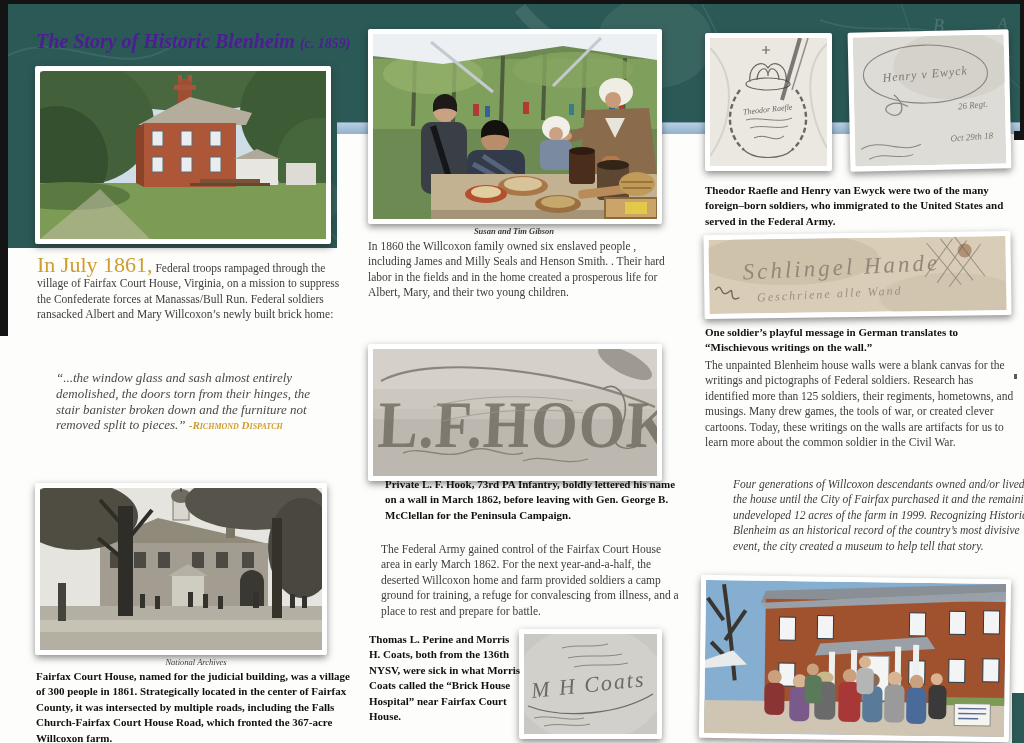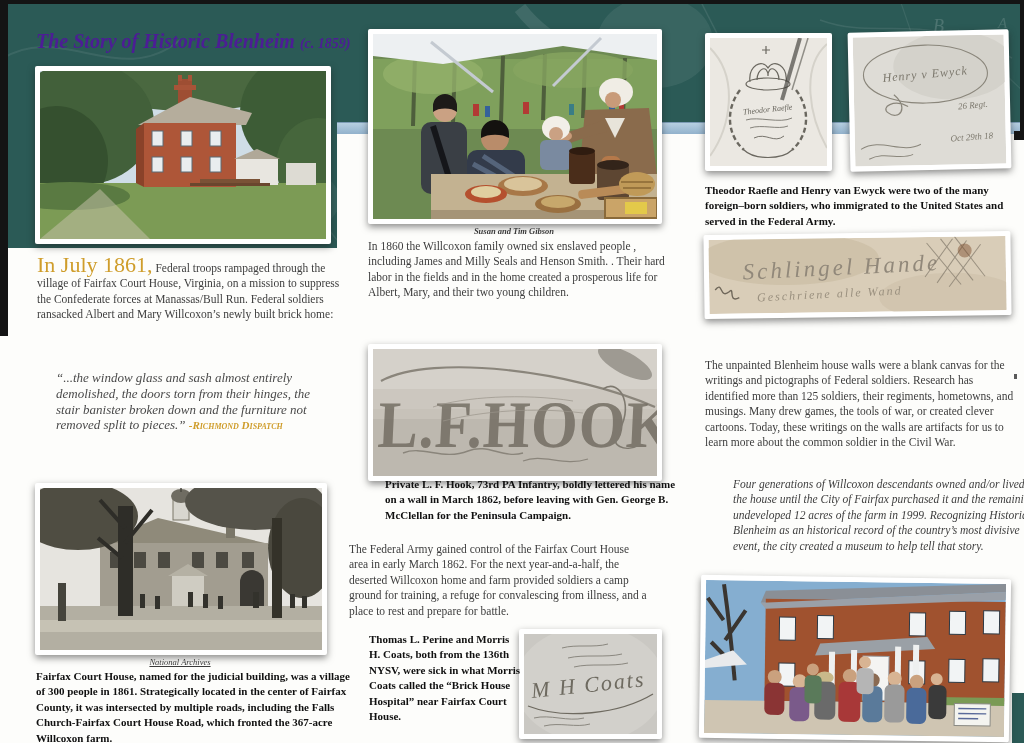--- a/index.html
+++ b/index.html
@@ -151,21 +151,21 @@
           <rect x="115" y="108" width="5" height="13"></rect>
         <rect x="148" y="104" width="5" height="15"></rect>
           <rect x="163" y="106" width="5" height="14"></rect>
         <rect x="178" y="108" width="5" height="13"></rect>
           <rect x="213" y="104" width="6" height="16"></rect>
         <rect x="250" y="106" width="5" height="14"></rect>
           <rect x="262" y="108" width="5" height="12"></rect>
       </g>
     </svg>
   </div>
-  <p class="credit abs" style="left:35px;top:657px;width:290px;text-decoration:underline;">National Archives</p>
+  <p class="credit abs" style="left:51px;top:657px;width:290px;">National Archives</p>
 
   <p class="bold-cap abs" style="left:36px;top:669px;width:314px;">Fairfax Court House, named for the judicial building, was a village of 300 people in 1861.  Strategically located in the center of Fairfax County, it was intersected by multiple roads, including the Falls Church-Fairfax Court House Road, which fronted the 367-acre Willcoxon farm.</p>
 
   <div class="photo" style="left:368px;top:29px;">
     <svg width="284" height="185" viewBox="0 0 284 185">
       <rect width="284" height="185" fill="#6d8a52"></rect>
       <rect y="25" width="284" height="70" fill="#7fa05c"></rect>
       <g stroke="#4e5e3c" stroke-width="4">
         <line x1="42" y1="22" x2="40" y2="92"></line>
           <line x1="82" y1="20" x2="80" y2="90"></line>
@@ -241,21 +241,21 @@
       <text transform="translate(4,98) scale(0.94,1.04) skewX(-3)" font-size="64" font-weight="bold" fill="#6d675c" opacity=".78" letter-spacing="1" font-family="Liberation Serif,serif">L.F.HOOK</text>
       <path d="M60,58 C90,48 150,44 200,52 M70,72 C110,62 160,58 210,64" stroke="#9a948a" stroke-width="1" fill="none" opacity=".7"></path>
       <path d="M30,104 C50,96 70,112 95,102 C115,94 130,110 150,104" stroke="#8a857b" stroke-width="1.4" fill="none"></path>
       <path d="M150,112 C170,104 190,118 215,110" stroke="#8a857b" stroke-width="1.2" fill="none"></path>
       <path d="M230,40 C248,28 262,60 244,84 C236,96 252,104 266,96" stroke="#7e796f" stroke-width="1.6" fill="none"></path>
     </svg>
   </div>
 
   <p class="bold-cap abs" style="left:369px;top:477px;width:302px;margin-left:16px;">Private L. F. Hook, 73rd PA Infantry, boldly lettered his name on a wall in March 1862, before leaving with Gen. George B. McClellan for the Peninsula Campaign.</p>
 
-  <p class="body-text abs" style="left:349px;top:542px;width:302px;">The Federal Army gained control of the Fairfax Court House area in early March 1862.  For the next year-and-a-half, the deserted Willcoxon home and farm provided soldiers a camp ground for training, a refuge for convalescing from illness, and a place to rest and prepare for battle.</p>
+  <p class="body-text abs" style="left:381px;top:542px;width:302px;">The Federal Army gained control of the Fairfax Court House area in early March 1862.  For the next year-and-a-half, the deserted Willcoxon home and farm provided soldiers a camp ground for training, a refuge for convalescing from illness, and a place to rest and prepare for battle.</p>
 
   <p class="bold-cap abs" style="left:369px;top:632px;width:152px;">Thomas L. Perine and Morris H. Coats, both from the 136th NYSV, were sick in what Morris Coats called the “Brick House Hospital” near Fairfax Court House.</p>
 
   <div class="photo" style="left:519px;top:629px;">
     <svg width="133" height="100" viewBox="0 0 133 100">
       <rect width="133" height="100" fill="#cac8c3"></rect>
       <ellipse cx="66" cy="50" rx="75" ry="58" fill="#d2d0cb"></ellipse>
       <path d="M38,14 C52,10 70,14 84,10 M44,24 C60,20 82,24 98,20 M50,33 C66,29 88,33 104,29" stroke="#8a877f" stroke-width="1" fill="none"></path>
       <text transform="translate(8,64) rotate(-6)" font-size="22" font-style="italic" fill="#6e6a60" letter-spacing="2" font-family="Liberation Serif,serif">M H Coats</text>
       <path d="M4,72 C40,86 96,80 129,60" stroke="#6e6a60" stroke-width="1.3" fill="none"></path>
@@ -312,20 +312,21 @@
         <line x1="240" y1="50" x2="272" y2="8"></line>
           <line x1="218" y1="6" x2="252" y2="48"></line>
         <line x1="232" y1="2" x2="264" y2="44"></line>
           <line x1="246" y1="0" x2="276" y2="40"></line>
       </g>
       <circle cx="256" cy="14" r="7" fill="#7a4a28" opacity=".45"></circle>
       <path d="M6,50 C14,40 10,60 20,52 C26,46 18,64 30,58" stroke="#6f675a" stroke-width="1.4" fill="none"></path>
     </svg>
   </div>
 
+  <p class="bold-cap abs" style="left:705px;top:325px;width:314px;">One soldier’s playful message in German translates to “Mischievous writings on the wall.”</p>
 
   <p class="body-text abs" style="left:705px;top:358px;width:314px;">The unpainted Blenheim house walls were a blank canvas for the writings and pictographs of Federal soldiers.  Research has identified more than 125 soldiers, their regiments, hometowns, and musings.  Many drew games, the tools of war, or created clever cartoons.  Today, these writings on the walls are artifacts for us to learn more about the common soldier in the Civil War.</p>
 
   <p class="body-text abs" style="left:733px;top:477px;width:314px;font-style:italic;">Four generations of Willcoxon descendants owned and/or lived in the house until the City of Fairfax purchased it and the remaining undeveloped 12 acres of the farm in 1999. Recognizing Historic Blenheim as an historical record of the country’s most divisive event, the city created a museum to help tell that story.</p>
 
   <div class="photo" style="left:700px;top:577px;transform:rotate(0.8deg);">
     <svg width="300" height="153" viewBox="0 0 300 153">
       <rect width="300" height="153" fill="#85aed0"></rect>
       <polygon points="55,22 300,8 300,0 60,10" fill="#8a8f96"></polygon>
       <rect x="60" y="18" width="240" height="102" fill="#a0522f"></rect>

